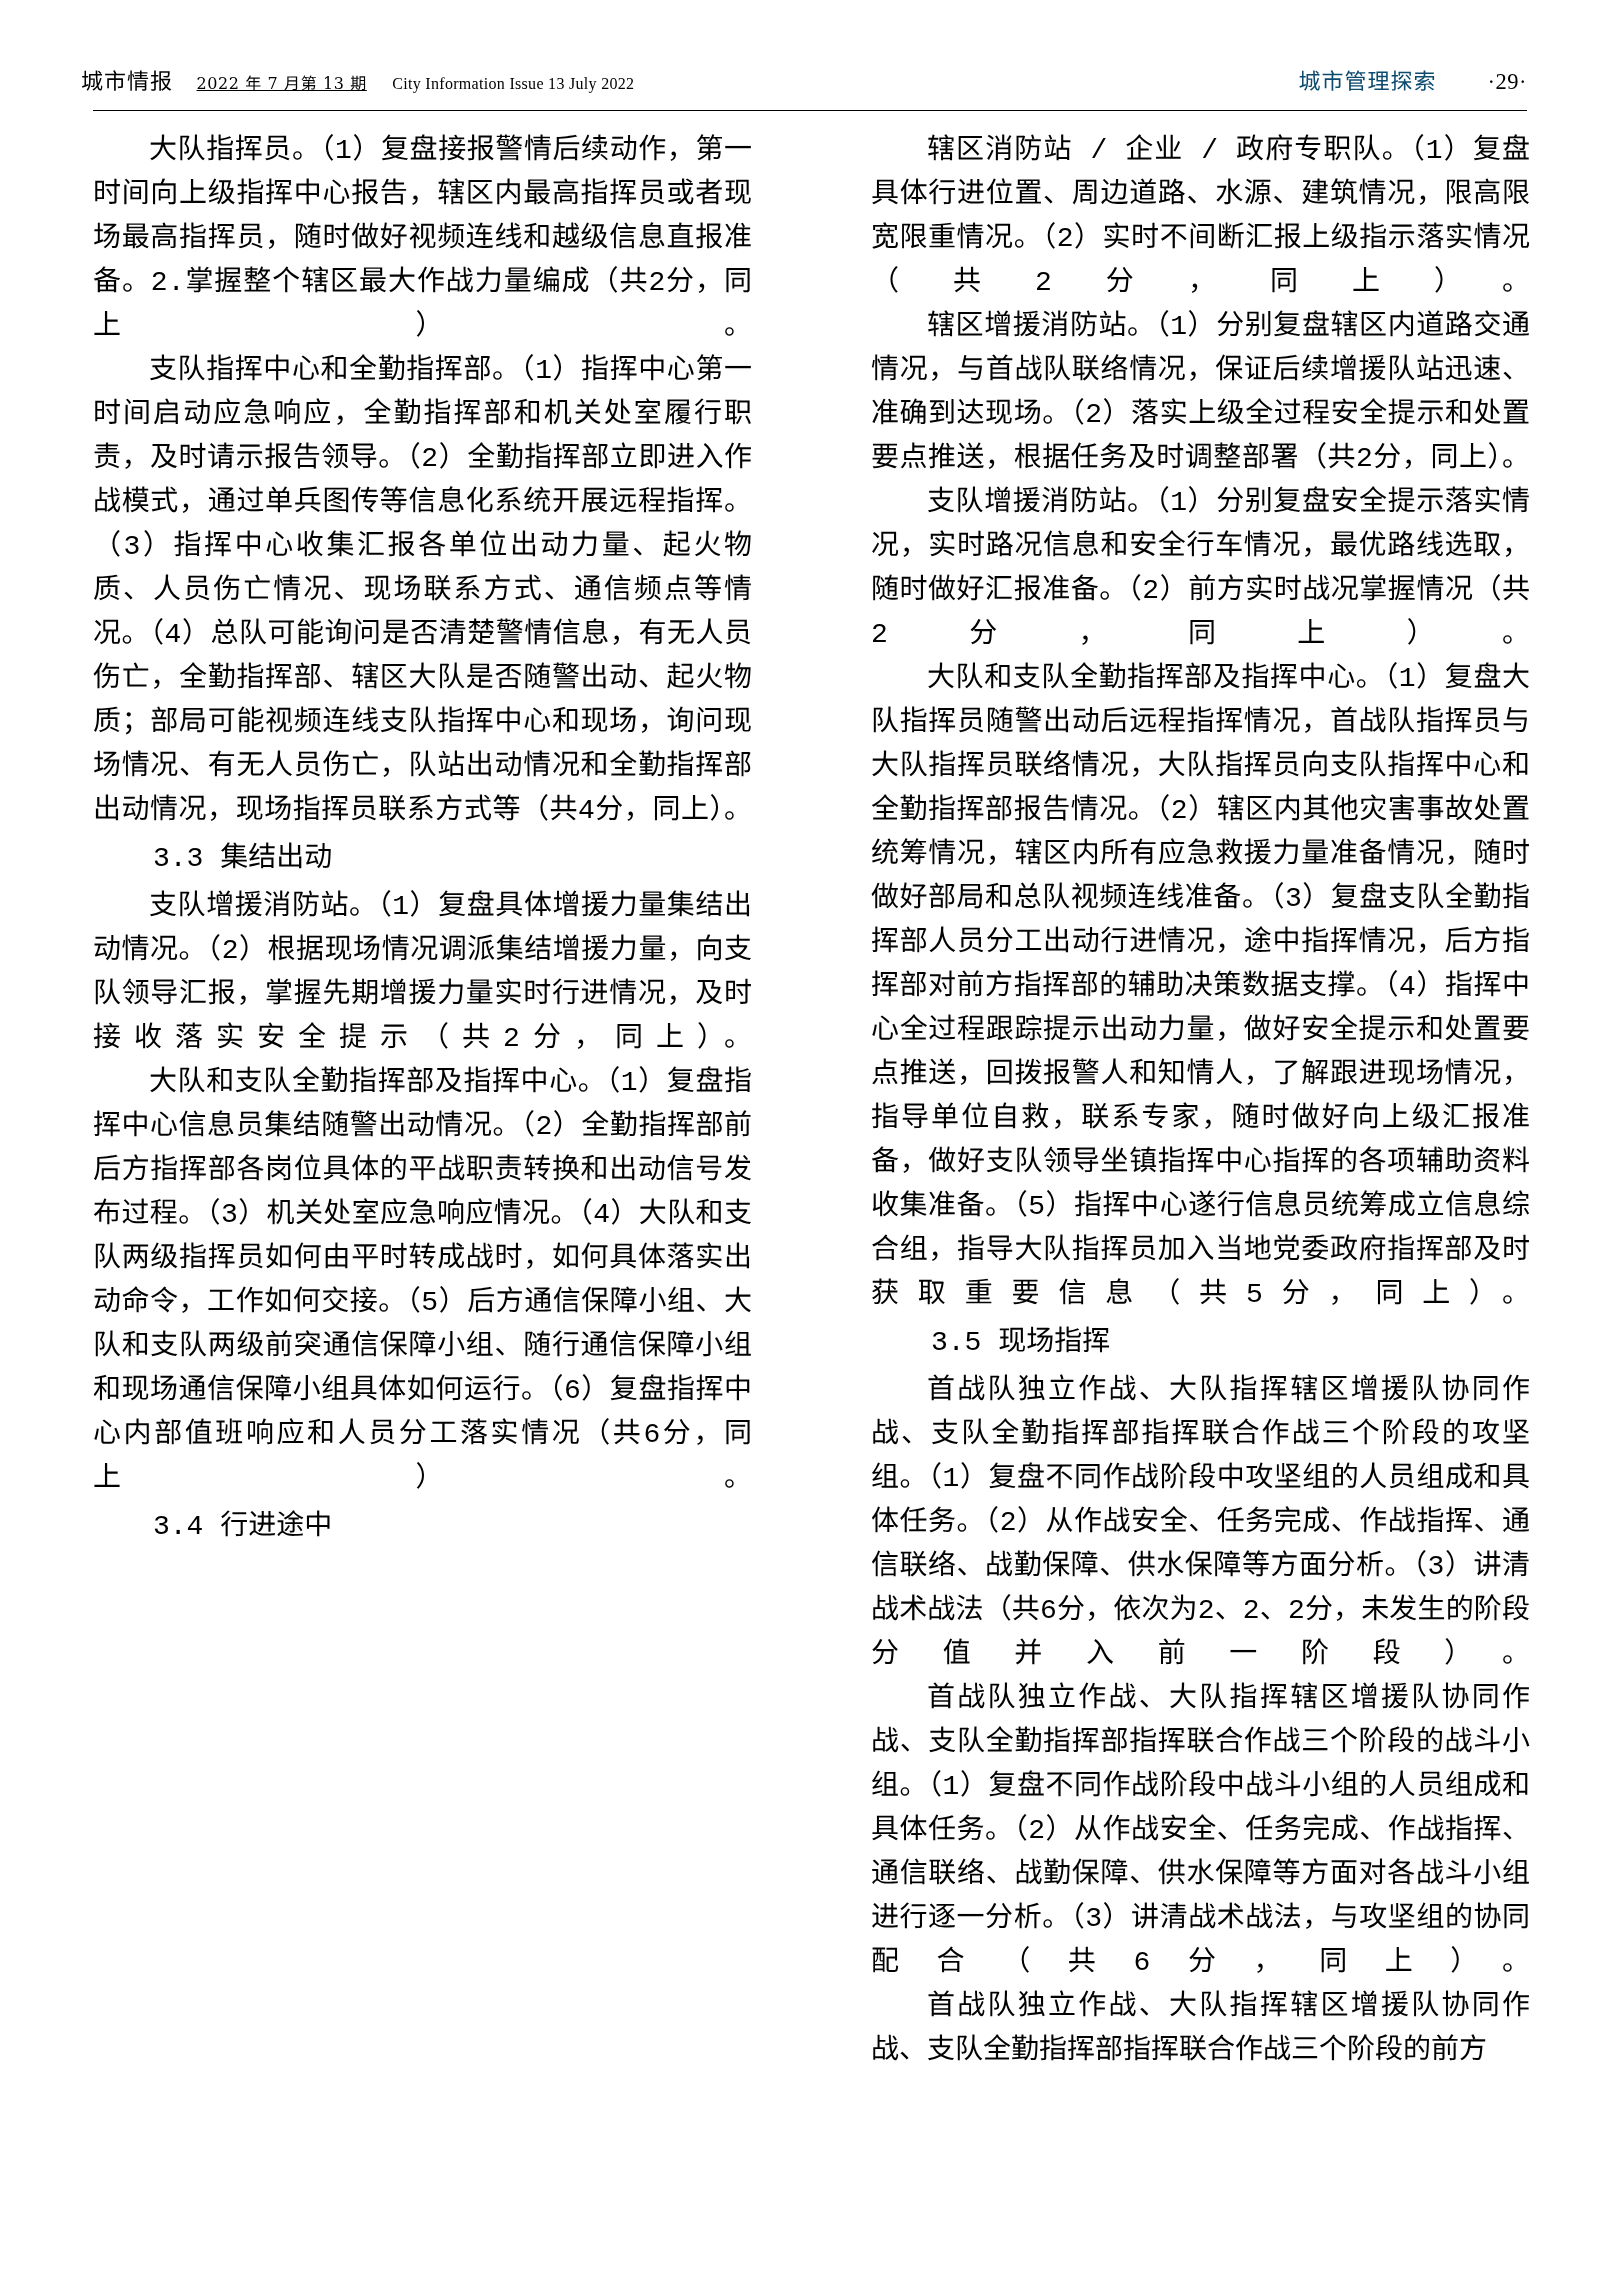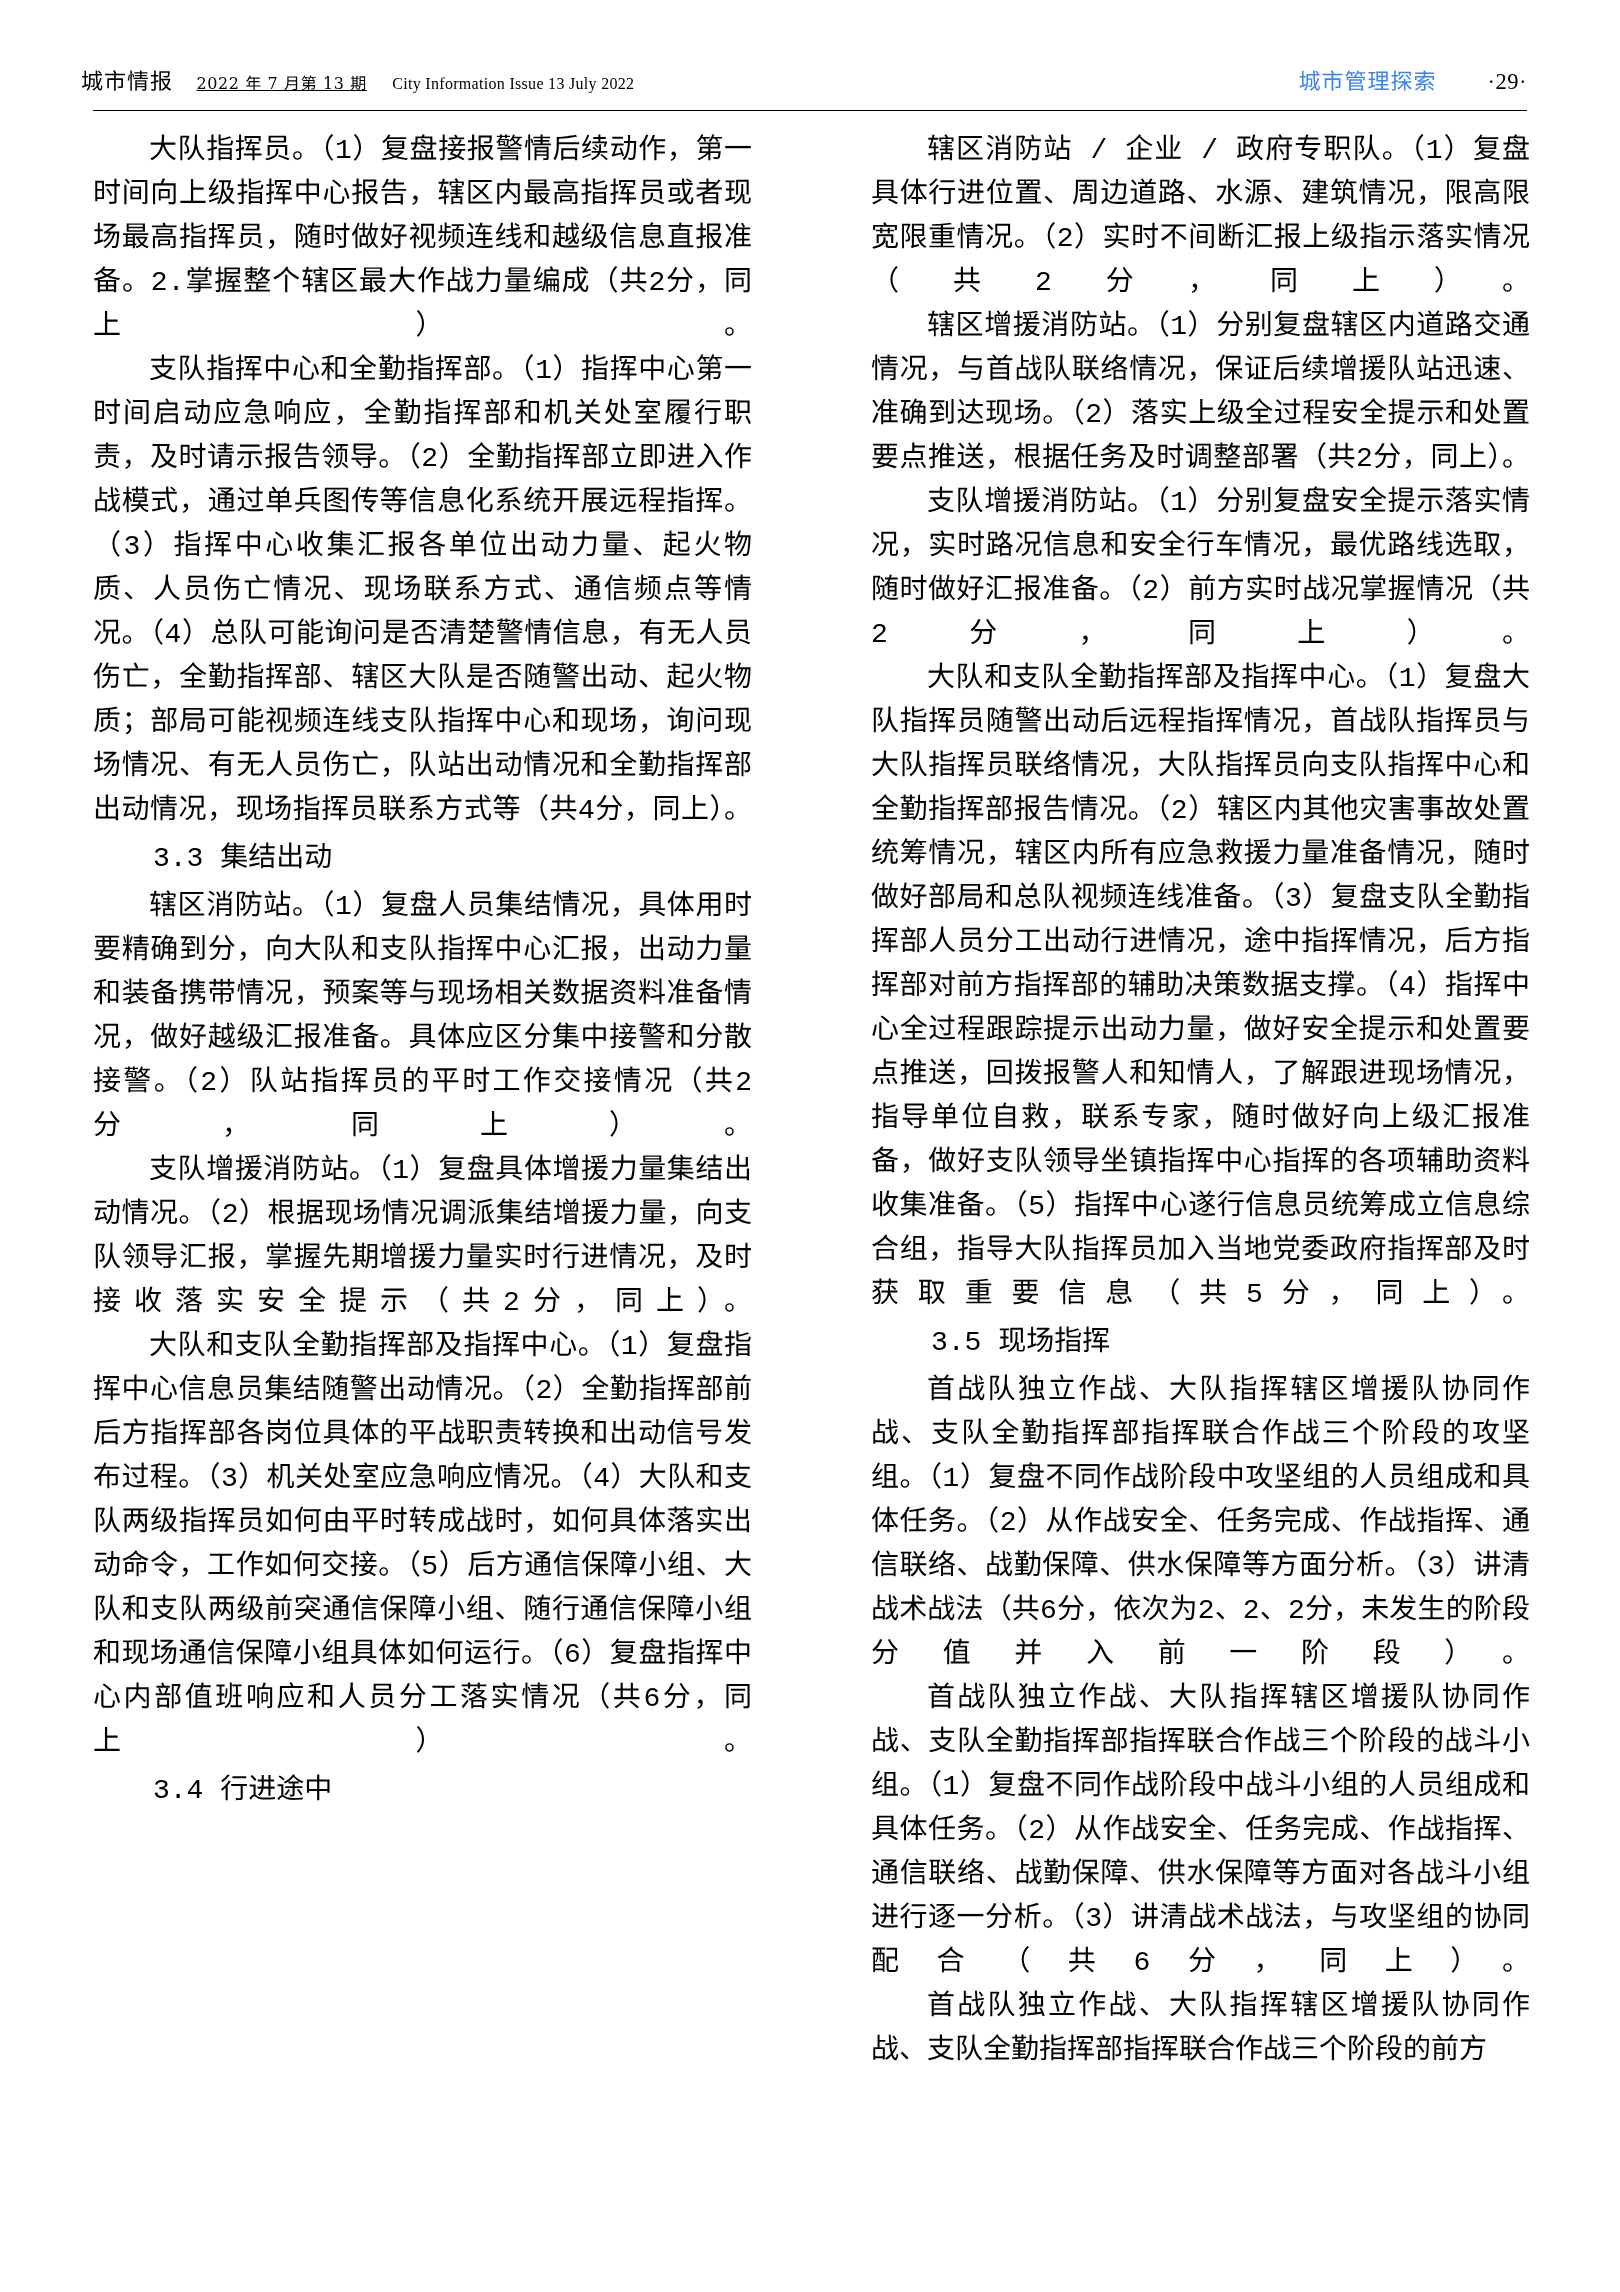--- a/index.html
+++ b/index.html
@@ -60,21 +60,21 @@
     font-family: "Liberation Serif", "DejaVu Serif", serif;
     letter-spacing: 0.3px;
   }
   .head-right {
     display: flex;
     align-items: baseline;
   }
   .head-section {
     font-size: 22px;
     letter-spacing: 1px;
-    color: #3b82f6;
+    color: #0c4a6e;
   }
   .head-pageno {
     margin-left: 51px;
     font-size: 22.5px;
     font-family: "Liberation Serif", "DejaVu Serif", serif;
     letter-spacing: 0.5px;
   }
 
   .header-rule {
     position: absolute;
@@ -144,21 +144,20 @@
   </div>
 
   <div class="header-rule"></div>
 
   <div class="columns">
 
     <div class="col">
       <p class="para last-justify">大队指挥员。（1）复盘接报警情后续动作，第一时间向上级指挥中心报告，辖区内最高指挥员或者现场最高指挥员，随时做好视频连线和越级信息直报准备。2.掌握整个辖区最大作战力量编成（共2分，同上）。</p>
       <p class="para last-justify">支队指挥中心和全勤指挥部。（1）指挥中心第一时间启动应急响应，全勤指挥部和机关处室履行职责，及时请示报告领导。（2）全勤指挥部立即进入作战模式，通过单兵图传等信息化系统开展远程指挥。（3）指挥中心收集汇报各单位出动力量、起火物质、人员伤亡情况、现场联系方式、通信频点等情况。（4）总队可能询问是否清楚警情信息，有无人员伤亡，全勤指挥部、辖区大队是否随警出动、起火物质；部局可能视频连线支队指挥中心和现场，询问现场情况、有无人员伤亡，队站出动情况和全勤指挥部出动情况，现场指挥员联系方式等（共4分，同上）。</p>
       <h3 class="heading">3.3 集结出动</h3>
-      <p class="para last-justify">辖区消防站。（1）复盘人员集结情况，具体用时要精确到分，向大队和支队指挥中心汇报，出动力量和装备携带情况，预案等与现场相关数据资料准备情况，做好越级汇报准备。具体应区分集中接警和分散接警。（2）队站指挥员的平时工作交接情况（共2分，同上）。</p>
       <p class="para last-justify">支队增援消防站。（1）复盘具体增援力量集结出动情况。（2）根据现场情况调派集结增援力量，向支队领导汇报，掌握先期增援力量实时行进情况，及时接收落实安全提示（共2分，同上）。</p>
       <p class="para last-justify">大队和支队全勤指挥部及指挥中心。（1）复盘指挥中心信息员集结随警出动情况。（2）全勤指挥部前后方指挥部各岗位具体的平战职责转换和出动信号发布过程。（3）机关处室应急响应情况。（4）大队和支队两级指挥员如何由平时转成战时，如何具体落实出动命令，工作如何交接。（5）后方通信保障小组、大队和支队两级前突通信保障小组、随行通信保障小组和现场通信保障小组具体如何运行。（6）复盘指挥中心内部值班响应和人员分工落实情况（共6分，同上）。</p>
       <h3 class="heading">3.4 行进途中</h3>
     </div>
 
     <div class="col">
       <p class="para last-justify">辖区消防站 / 企业 / 政府专职队。（1）复盘具体行进位置、周边道路、水源、建筑情况，限高限宽限重情况。（2）实时不间断汇报上级指示落实情况（共2分，同上）。</p>
       <p class="para last-justify">辖区增援消防站。（1）分别复盘辖区内道路交通情况，与首战队联络情况，保证后续增援队站迅速、准确到达现场。（2）落实上级全过程安全提示和处置要点推送，根据任务及时调整部署（共2分，同上）。</p>
       <p class="para last-justify">支队增援消防站。（1）分别复盘安全提示落实情况，实时路况信息和安全行车情况，最优路线选取，随时做好汇报准备。（2）前方实时战况掌握情况（共2分，同上）。</p>
       <p class="para last-justify">大队和支队全勤指挥部及指挥中心。（1）复盘大队指挥员随警出动后远程指挥情况，首战队指挥员与大队指挥员联络情况，大队指挥员向支队指挥中心和全勤指挥部报告情况。（2）辖区内其他灾害事故处置统筹情况，辖区内所有应急救援力量准备情况，随时做好部局和总队视频连线准备。（3）复盘支队全勤指挥部人员分工出动行进情况，途中指挥情况，后方指挥部对前方指挥部的辅助决策数据支撑。（4）指挥中心全过程跟踪提示出动力量，做好安全提示和处置要点推送，回拨报警人和知情人，了解跟进现场情况，指导单位自救，联系专家，随时做好向上级汇报准备，做好支队领导坐镇指挥中心指挥的各项辅助资料收集准备。（5）指挥中心遂行信息员统筹成立信息综合组，指导大队指挥员加入当地党委政府指挥部及时获取重要信息（共5分，同上）。</p>

